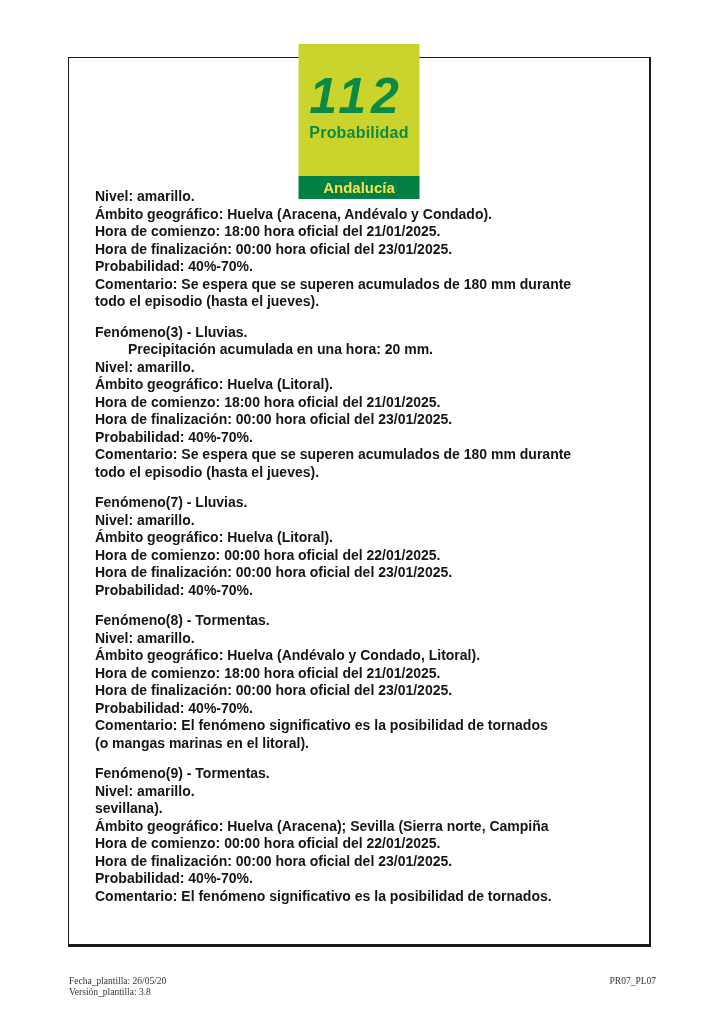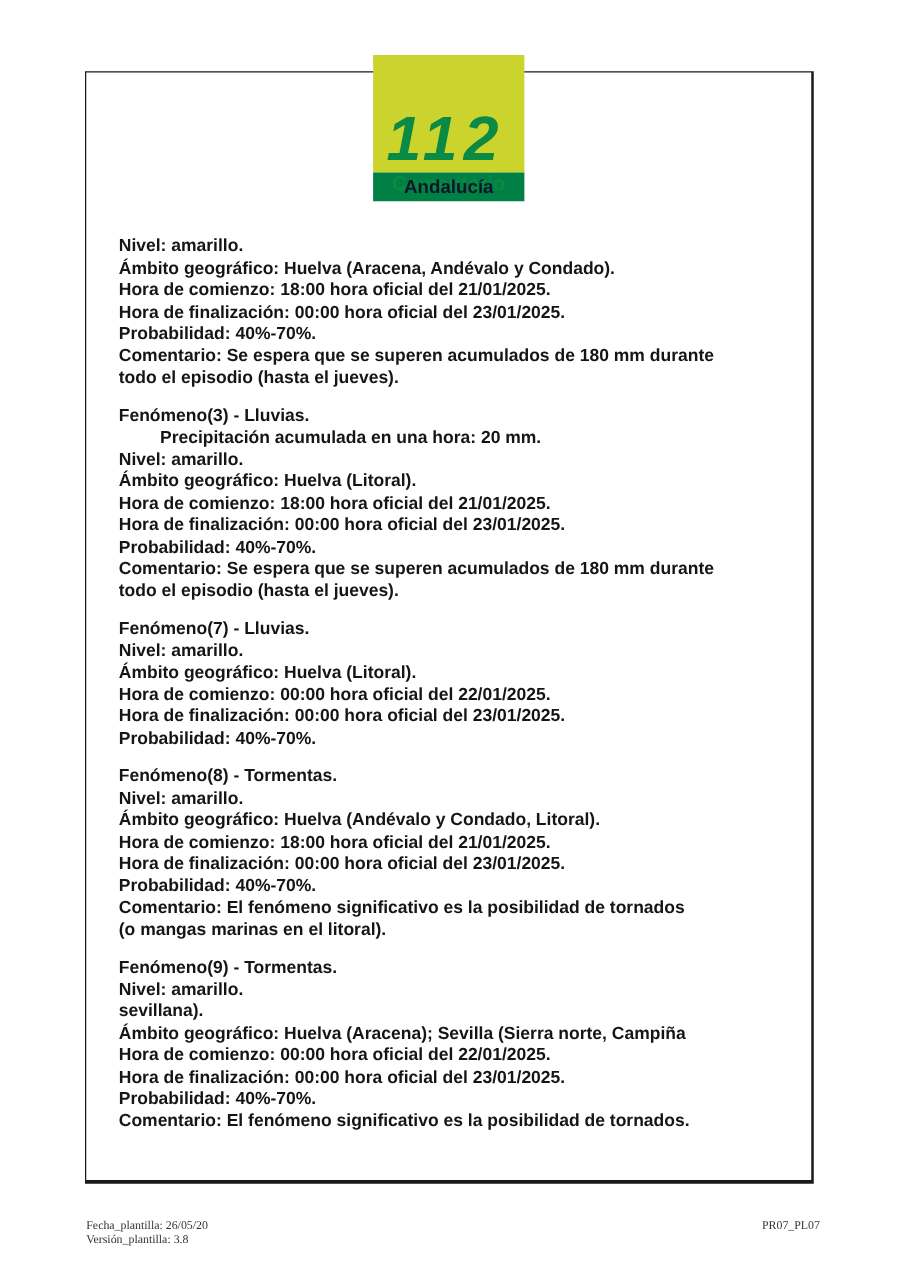--- a/index.html
+++ b/index.html
@@ -21,44 +21,44 @@
   }
   .logo {
     position: absolute;
     top: -14px; left: 50%;
     transform: translateX(-50%);
     width: 121px;
     text-align: center;
   }
   .logo-top {
     background: var(--logo-yellow, #cbd32d);
-    height: 94px;
+    height: 132px;
     box-sizing: border-box;
-    padding-top: 43px;
+    padding-top: 28px;
   }
   .logo-number {
     color: var(--logo-green, #0b8a45);
     font-weight: bold;
     font-style: italic;
     font-size: 50px;
     line-height: 48px;
     letter-spacing: 5px;
     margin-left: -5px; 
   }
   .logo-subtitle {
     color: var(--logo-green, #0b8a45);
     font-weight: bold;
     font-size: 16px;
     line-height: 18px;
     margin-top: 4px;
     letter-spacing: 0.2px;
   }
   .logo-bar {
     background: var(--bar-green, #008044);
-    color: #0f172a;
+    color: #fde047;
     font-weight: bold;
     font-size: 15px;
     height: 23px;
     line-height: 23px;
   }
   .content {
     position: absolute;
     left: 2px; top: 130px;
     width: 572px;
     font-size: 14px;
@@ -89,21 +89,21 @@
   }
 </style>
 </head>
 <body>
 
 <div class="sheet">
 
   <div class="logo">
     <div class="logo-top">
       <div class="logo-number">112</div>
-      <div class="logo-subtitle">Comentario</div>
+      <div class="logo-subtitle">Probabilidad</div>
     </div>
     <div class="logo-bar">Andalucía</div>
   </div>
 
   <div class="content" id="sections">
       <div class="section">
         <div class="line">Nivel: amarillo.</div>
         <div class="line">Ámbito geográfico: Huelva (Aracena, Andévalo y Condado).</div>
         <div class="line">Hora de comienzo: 18:00 hora oficial del 21/01/2025.</div>
         <div class="line">Hora de finalización: 00:00 hora oficial del 23/01/2025.</div>

